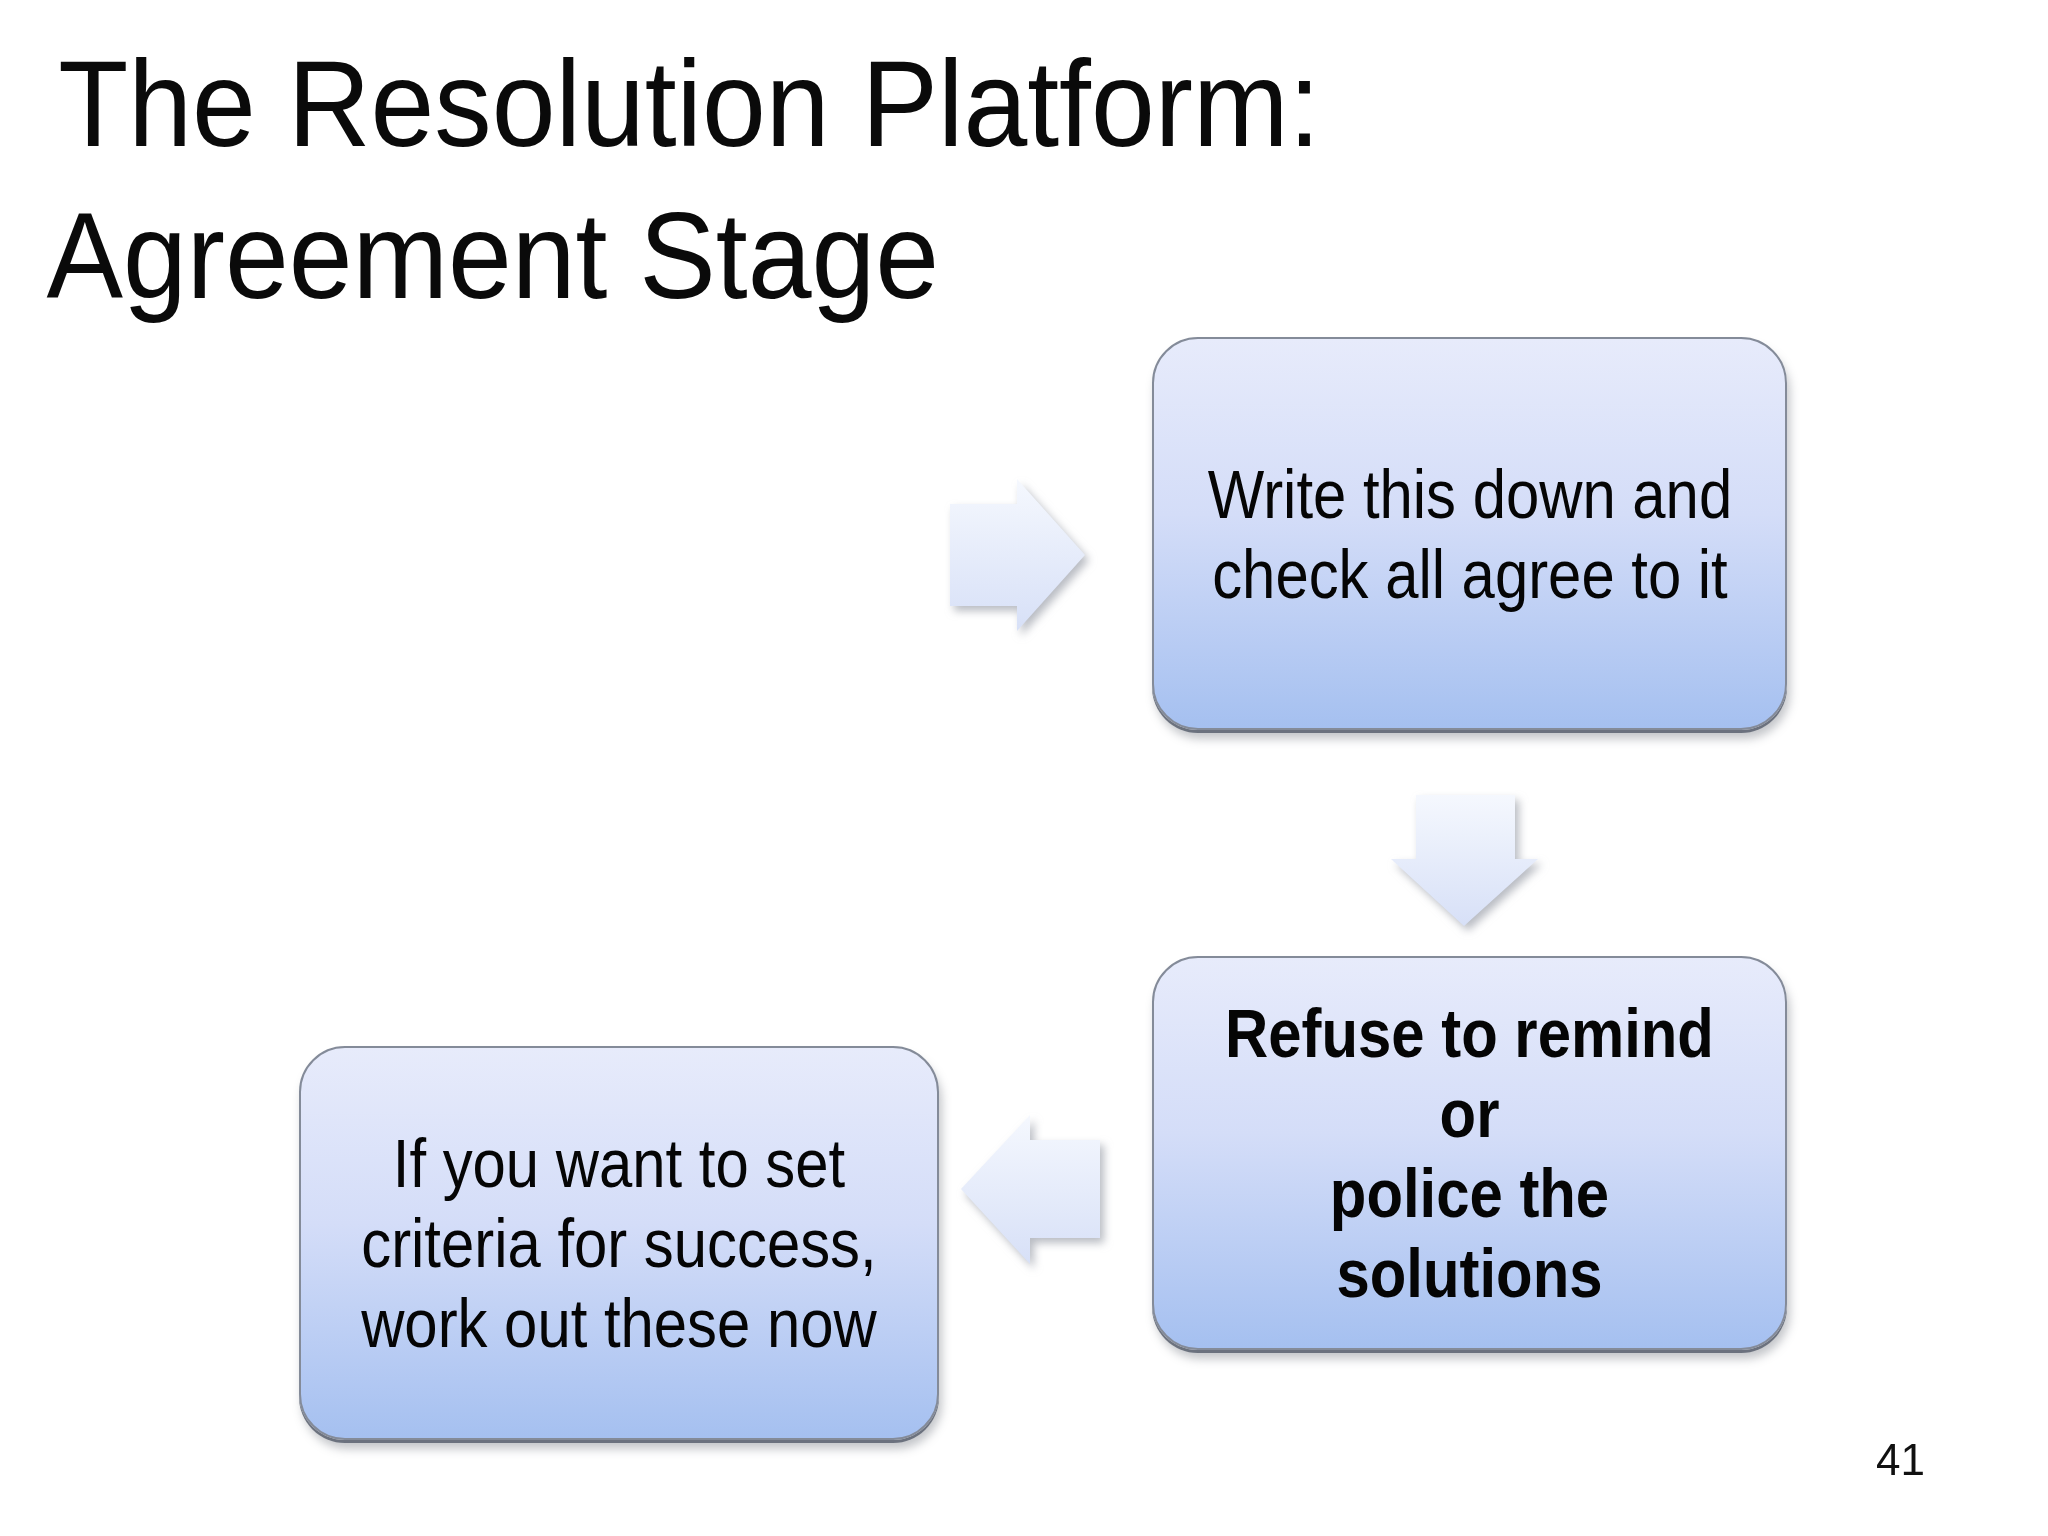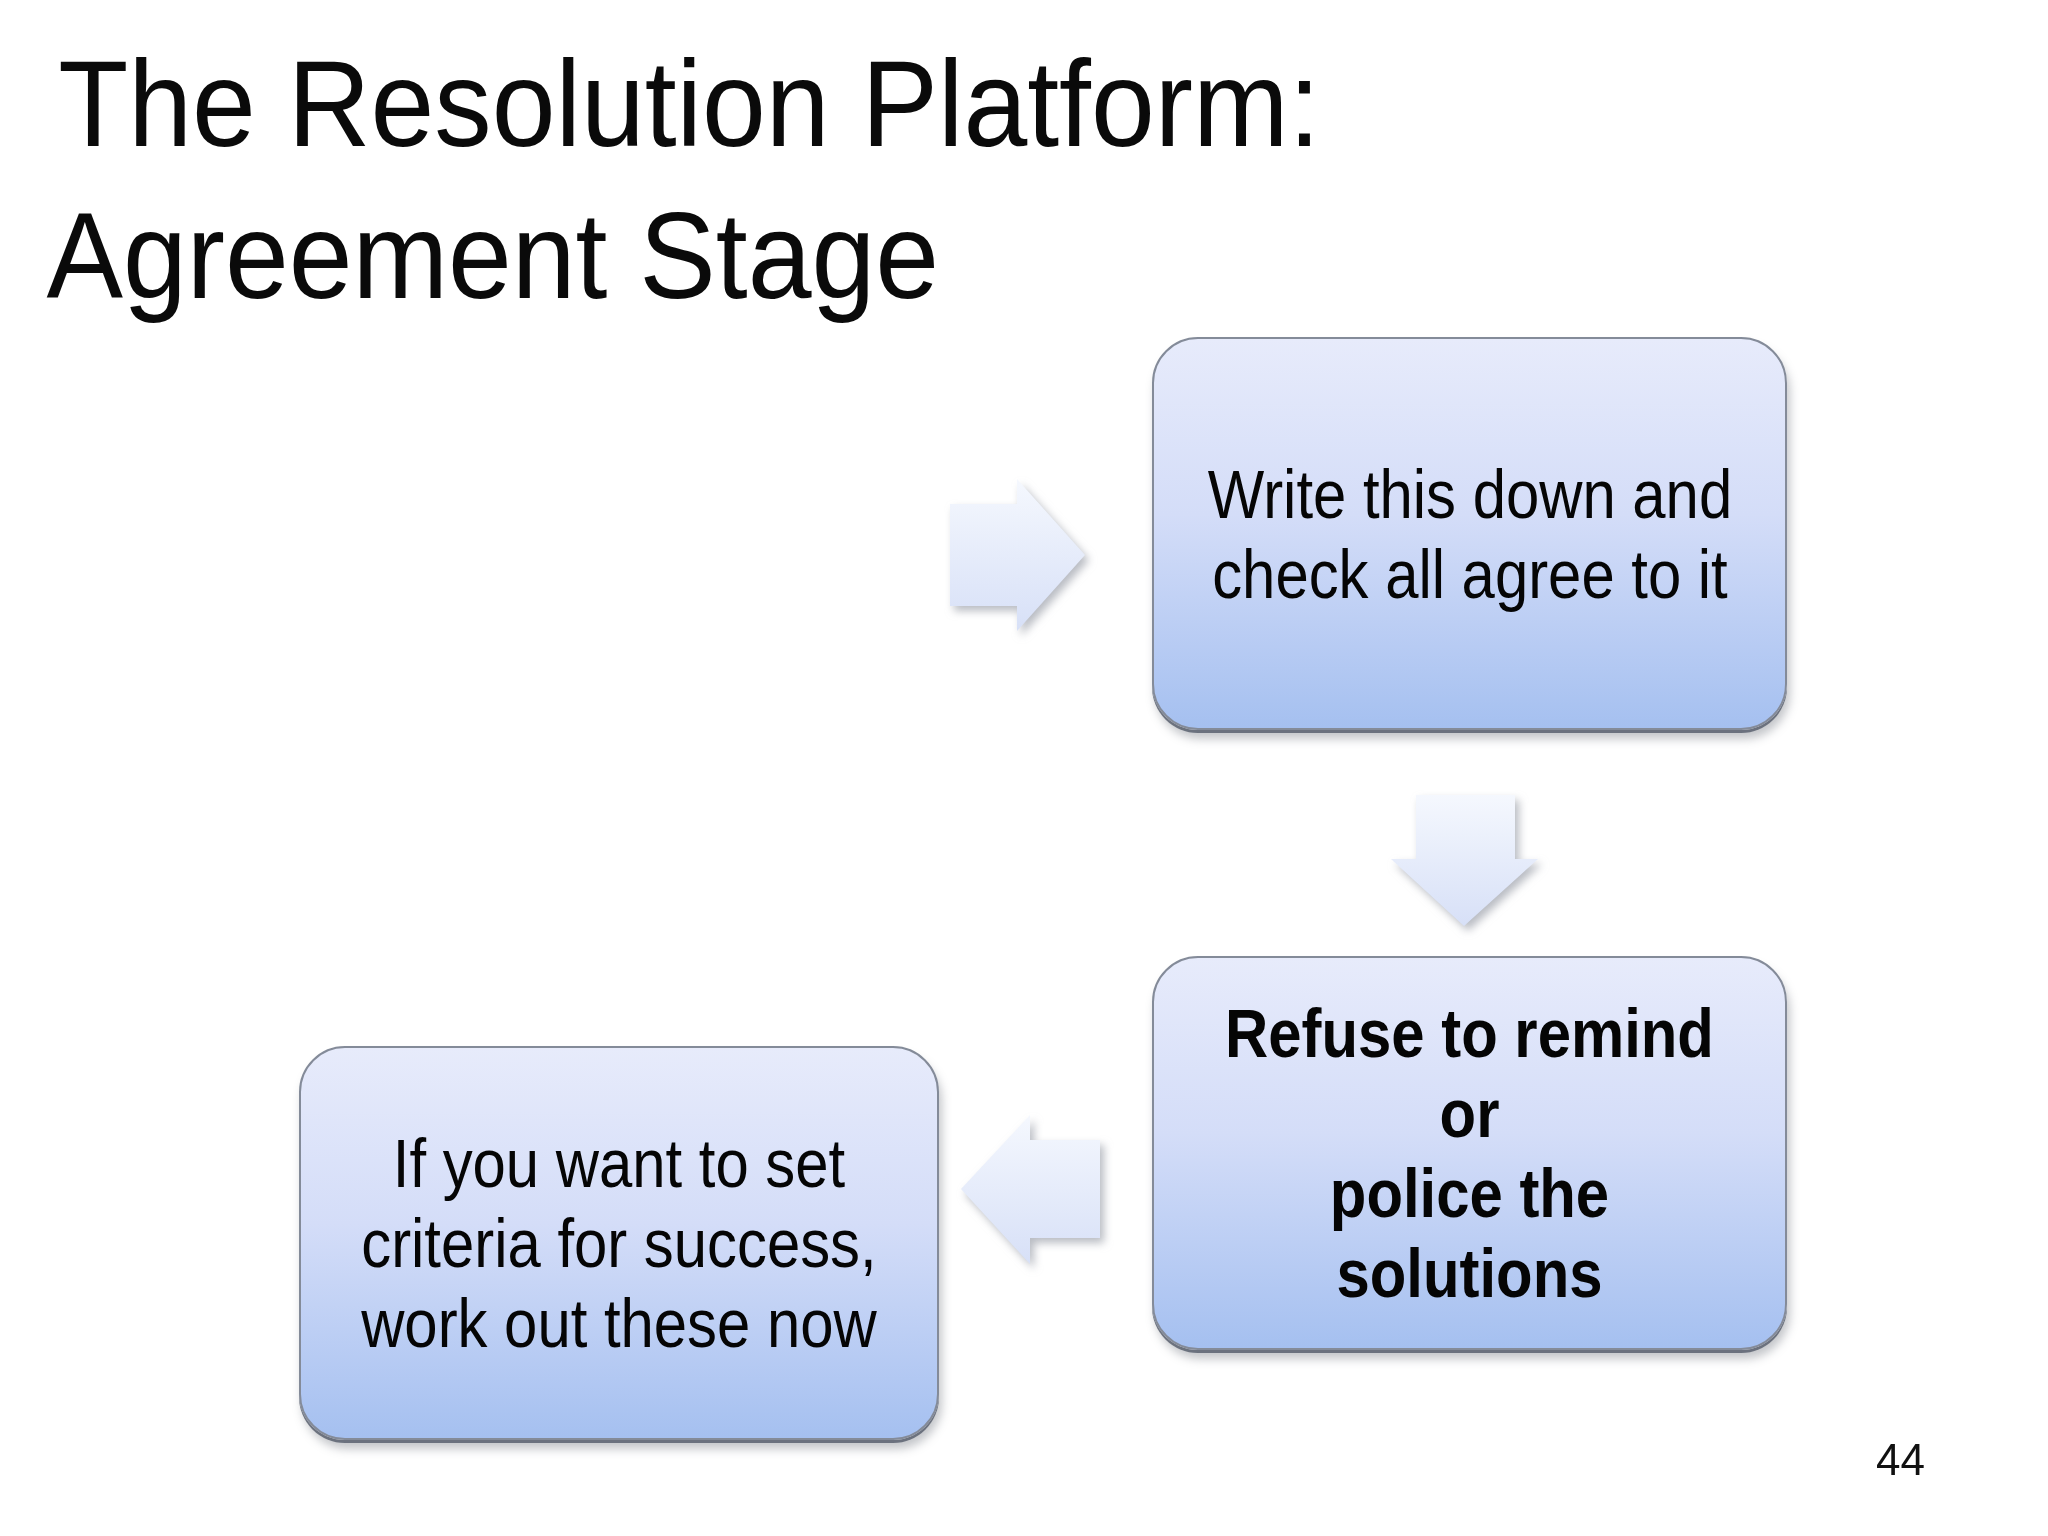--- a/index.html
+++ b/index.html
@@ -145,15 +145,15 @@
       <defs>
         <linearGradient id="gradL" x1="0" y1="0" x2="0" y2="1">
           <stop offset="0" stop-color="#f5f8fe"></stop>
           <stop offset="1" stop-color="#d7e0f7"></stop>
         </linearGradient>
       </defs>
       <polygon points="140,28 70,28 70,3 1,77 70,152 70,126 140,126" fill="url(#gradL)"></polygon>
     </svg>
   </div>
 
-  <div class="page-number">44</div>
+  <div class="page-number">41</div>
 
 </div>
 
 </body></html>

